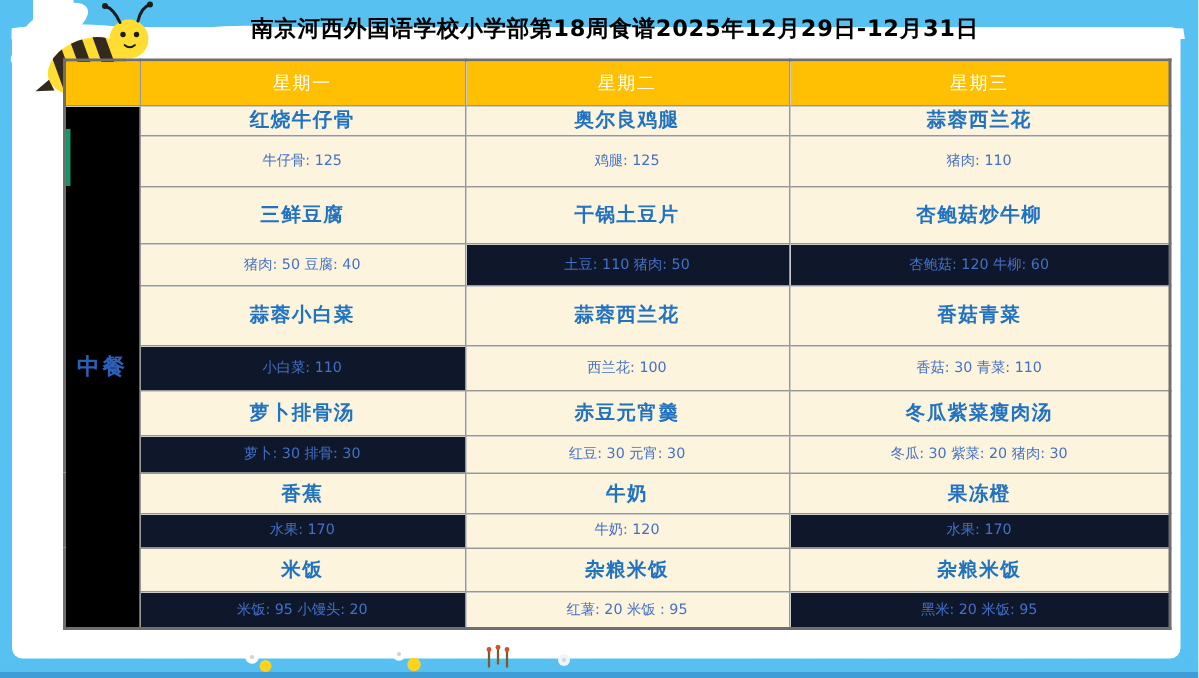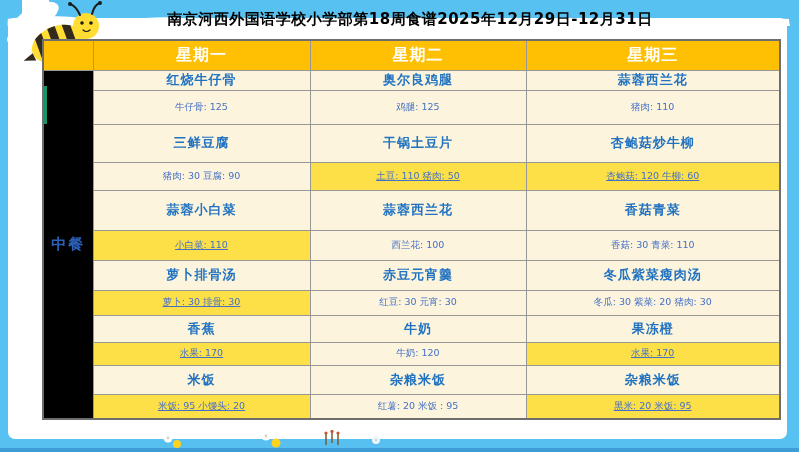--- a/index.html
+++ b/index.html
@@ -13,29 +13,29 @@
   .edge-left{left:0;width:10px;}
   .edge-right{right:0;width:15px;}
   .bee{position:absolute;left:6px;top:0px;width:102px;height:70px;}
   .title{position:absolute;left:42px;top:10px;width:736px;text-align:center;
          font-size:15px;font-weight:700;color:#000;letter-spacing:.5px;}
   table.menu{position:absolute;left:42px;top:39px;width:737px;border-collapse:collapse;
              table-layout:fixed;border:2px solid #6e6e6e;}
   table.menu th,table.menu td{border:1px solid #979797;padding:0;text-align:center;
              vertical-align:middle;overflow:hidden;}
   thead tr{height:30px;}
-  th.day{background:#FFC003;color:#ffffff;font-size:16px;font-weight:700;letter-spacing:1px;
+  th.day{background:#FFC003;color:#ffffff;font-size:12px;font-weight:400;letter-spacing:1px;
          border-bottom:2px solid #5f5f5f;}
   th.corner{background:#FFC003;border-bottom:2px solid #5f5f5f;}
   td.meal{background:#000000;color:#2b5fb8;font-size:15px;font-weight:700;letter-spacing:2px;
           position:relative;border-right:2px solid #6e6e6e;}
   .green-mark{position:absolute;left:0px;top:15px;width:3px;height:38px;background:#18936B;}
   td.dish{background:#FCF4DC;color:#2173C2;font-size:13px;font-weight:700;letter-spacing:1px;margin-left:20px;}
   td.detail{background:#FCF4DC;color:#4470C8;font-size:9.5px;}
-  td.detail.w{background:#fde047;text-decoration:underline;}
+  td.detail.w{background:#0f172a;}
   tr.r1{height:20px}tr.r2{height:34px}tr.r3{height:38px}tr.r4{height:28px}
   tr.r5{height:40px}tr.r6{height:30px}tr.r7{height:30px}tr.r8{height:25px}
   tr.r9{height:27px}tr.r10{height:23px}tr.r11{height:29px}tr.r12{height:25px}
 </style>
 </head>
 <body>
 
 <div class="page">
 
   <div class="paper"></div>
@@ -108,21 +108,21 @@
         <td class="detail">牛仔骨: 125</td>
         <td class="detail">鸡腿: 125</td>
         <td class="detail">猪肉: 110</td>
       </tr>
       <tr class="r3">
         <td class="dish">三鲜豆腐</td>
         <td class="dish">干锅土豆片</td>
         <td class="dish">杏鲍菇炒牛柳</td>
       </tr>
       <tr class="r4">
-        <td class="detail">猪肉: 30 豆腐: 90</td>
+        <td class="detail">猪肉: 50 豆腐: 40</td>
         <td class="detail w">土豆: 110 猪肉: 50</td>
         <td class="detail w">杏鲍菇: 120 牛柳: 60</td>
       </tr>
       <tr class="r5">
         <td class="dish">蒜蓉小白菜</td>
         <td class="dish">蒜蓉西兰花</td>
         <td class="dish">香菇青菜</td>
       </tr>
       <tr class="r6">
         <td class="detail w">小白菜: 110</td>

